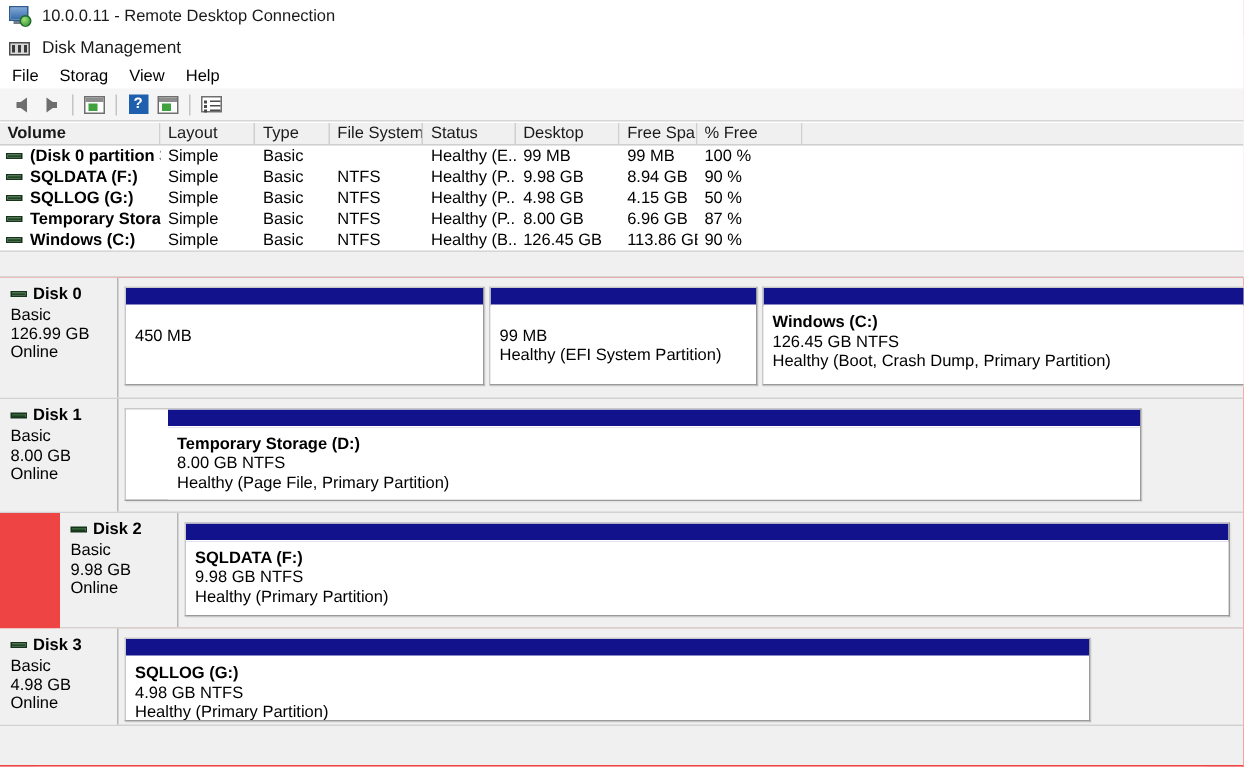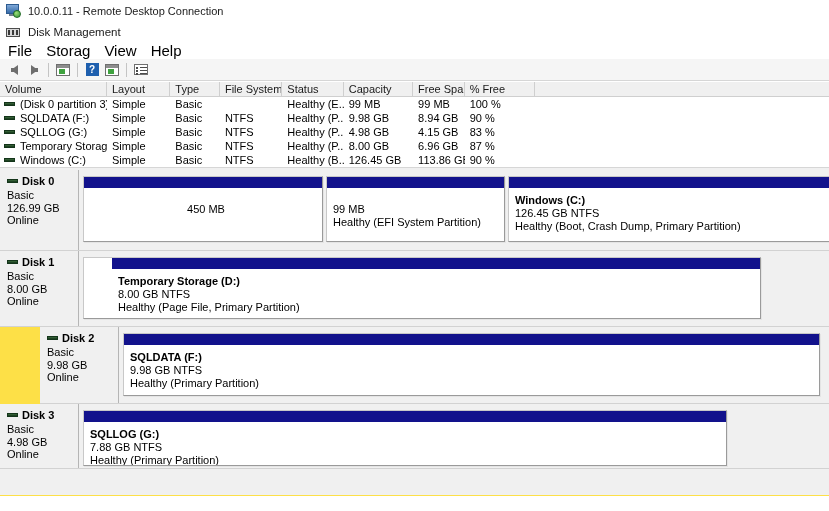--- a/index.html
+++ b/index.html
@@ -114,21 +114,21 @@
     position: absolute;
     left: 0; top: 42px;
     width: 829px; height: 17px;
     background: #ffffff;
     display: flex;
     align-items: center;
     padding-left: 8px;
     box-sizing: border-box;
   }
   .menu-item {
-    font-size: 15px;
+    font-size: 11px;
     color: #000000;
     padding: 1px 8px 1px 0;
     margin-right: 6px;
     white-space: nowrap;
     cursor: default;
   }
 
   
   .toolbar {
     position: absolute;
@@ -275,21 +275,21 @@
   }
   .vol-icon {
     width: 11px; height: 4px;
     background: linear-gradient(#3c6b3c, #14351a);
     border: 1px solid #14351a;
     box-sizing: border-box;
     margin-right: 5px;
     flex: 0 0 auto;
   }
   
-  .c-vol  { width: 108px; }
+  .c-vol  { width: 108px; font-weight: bold; }
   .c-lay  { width: 64px; }
   .c-typ  { width: 50px; }
   .c-fs   { width: 63px; }
   .c-sta  { width: 62px; }
   .c-cap  { width: 70px; }
   .c-fsp  { width: 52px; }
   .c-pfr  { width: 71px; }
   .c-end  { width: 297px; border-right: none; }
 
   
@@ -299,23 +299,23 @@
     width: 829px; height: 18px;
     background: #f0f0f0;
     border-top: 1px solid #d6d6d6;
     border-bottom: 1px solid #d6d6d6;
     box-sizing: border-box;
   }
 
   
   .disk-view {
     position: absolute;
-    left: 0; top: 170px;
+    left: 0; top: 185px;
     width: 829px; height: 326px;
-    background: #fde047;
+    background: #ef4444;
     overflow: hidden;
   }
   .disk-row {
     position: relative;
     display: flex;
     background: #f0f0f0;
     border-bottom: 1px solid #d2d2d2;
     box-sizing: border-box;
   }
   .disk-info {
@@ -489,21 +489,21 @@
     </div>
   </div>
 
   <div class="vol-list">
     <div class="vol-header">
       <div class="vh-cell c-vol">Volume</div>
       <div class="vh-cell c-lay">Layout</div>
       <div class="vh-cell c-typ">Type</div>
       <div class="vh-cell c-fs">File System</div>
       <div class="vh-cell c-sta">Status</div>
-      <div class="vh-cell c-cap">Capacity</div>
+      <div class="vh-cell c-cap">Desktop</div>
       <div class="vh-cell c-fsp">Free Spa...</div>
       <div class="vh-cell c-pfr">% Free</div>
       <div class="vh-cell c-end"></div>
     </div>
 
     <div class="vol-row">
       <div class="vr-cell c-vol volname">
         <span class="vol-icon"></span>
         <span>(Disk 0 partition 3)</span>
       </div>
@@ -536,21 +536,21 @@
       <div class="vr-cell c-vol volname">
         <span class="vol-icon"></span>
         <span>SQLLOG (G:)</span>
       </div>
       <div class="vr-cell c-lay">Simple</div>
       <div class="vr-cell c-typ">Basic</div>
       <div class="vr-cell c-fs">NTFS</div>
       <div class="vr-cell c-sta">Healthy (P...</div>
       <div class="vr-cell c-cap">4.98 GB</div>
       <div class="vr-cell c-fsp">4.15 GB</div>
-      <div class="vr-cell c-pfr">83 %</div>
+      <div class="vr-cell c-pfr">50 %</div>
       <div class="vr-cell c-end"></div>
     </div>
 
     <div class="vol-row">
       <div class="vr-cell c-vol volname">
         <span class="vol-icon"></span>
         <span>Temporary Storag...</span>
       </div>
       <div class="vr-cell c-lay">Simple</div>
       <div class="vr-cell c-typ">Basic</div>
@@ -590,21 +590,21 @@
         </div>
         <div class="d-line">Basic</div>
         <div class="d-line">126.99 GB</div>
         <div class="d-line">Online</div>
       </div>
       <div class="parts">
         <div class="partition" style="width:240px;height:66px;">
           <div class="cap-bar"></div>
           <div class="p-body" style="height:54px;">
             <div class="p-label"></div>
-            <div class="p-size" style="margin-top:9px;text-align:center;">450 MB</div>
+            <div class="p-size" style="margin-top:9px;">450 MB</div>
             <div class="p-status"></div>
           </div>
         </div>
         <div class="partition" style="width:179px;height:66px;">
           <div class="cap-bar"></div>
           <div class="p-body" style="height:54px;">
             <div class="p-label"></div>
             <div class="p-size" style="margin-top:9px;">99 MB</div>
             <div class="p-status">Healthy (EFI System Partition)</div>
           </div>
@@ -672,21 +672,21 @@
         </div>
         <div class="d-line">Basic</div>
         <div class="d-line">4.98 GB</div>
         <div class="d-line">Online</div>
       </div>
       <div class="parts">
         <div class="partition" style="width:644px;height:56px;">
           <div class="cap-bar"></div>
           <div class="p-body" style="height:44px;">
             <div class="p-label">SQLLOG  (G:)</div>
-            <div class="p-size">7.88 GB NTFS</div>
+            <div class="p-size">4.98 GB NTFS</div>
             <div class="p-status">Healthy (Primary Partition)</div>
           </div>
         </div>
       </div>
     </div>
 
     <div class="disk-row" style="height:26px;border-bottom:none;">
       <div class="parts"></div>
     </div>
 

